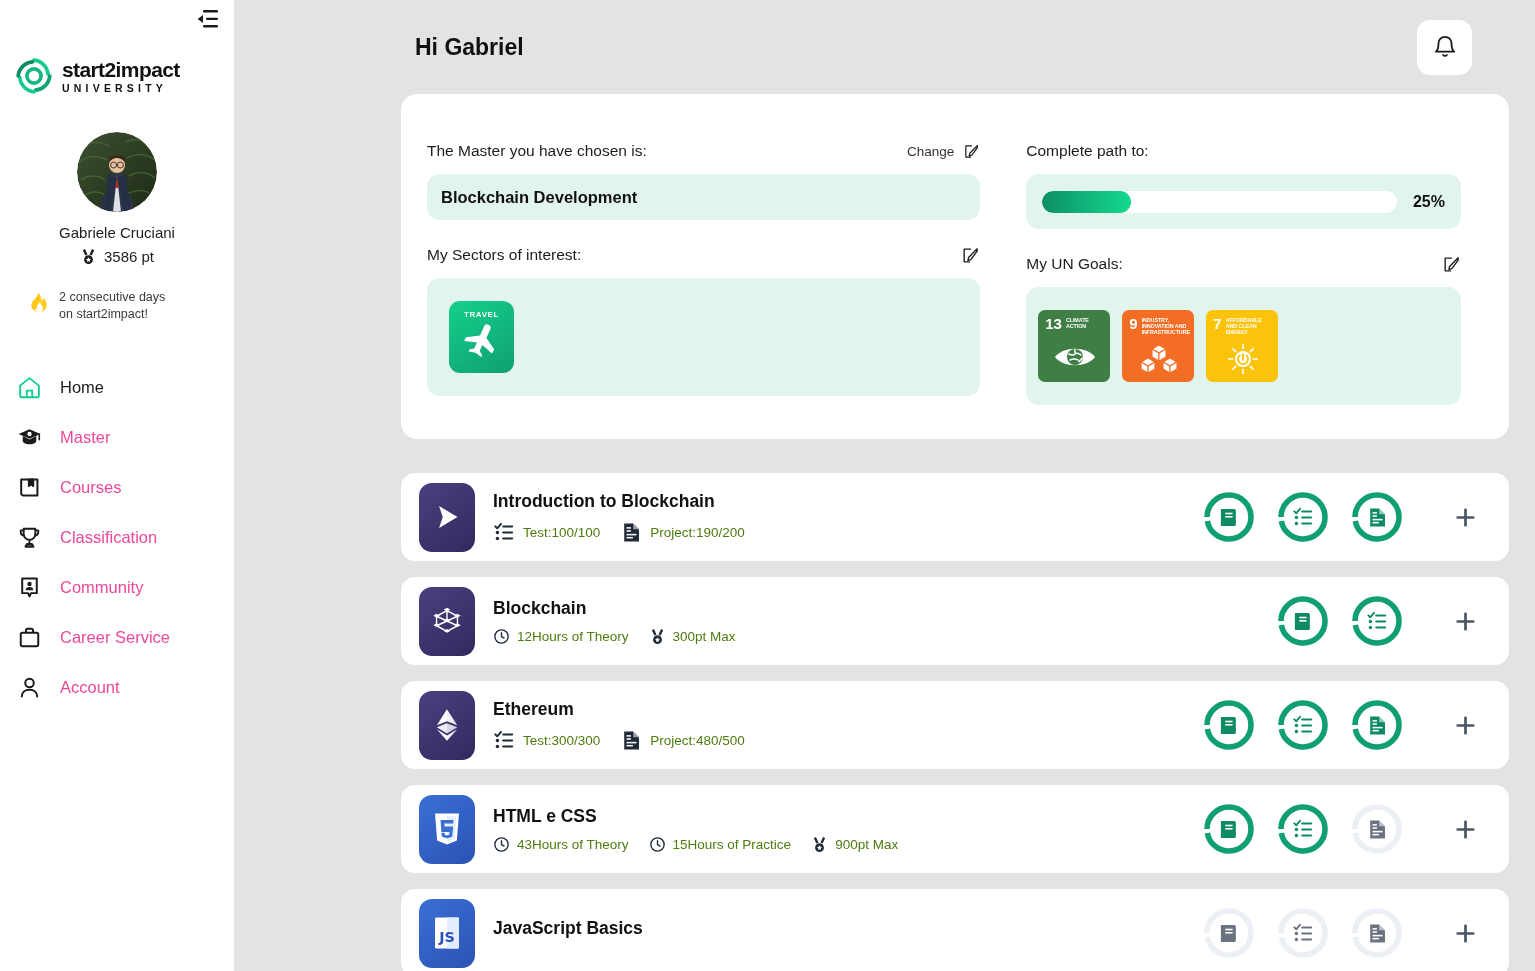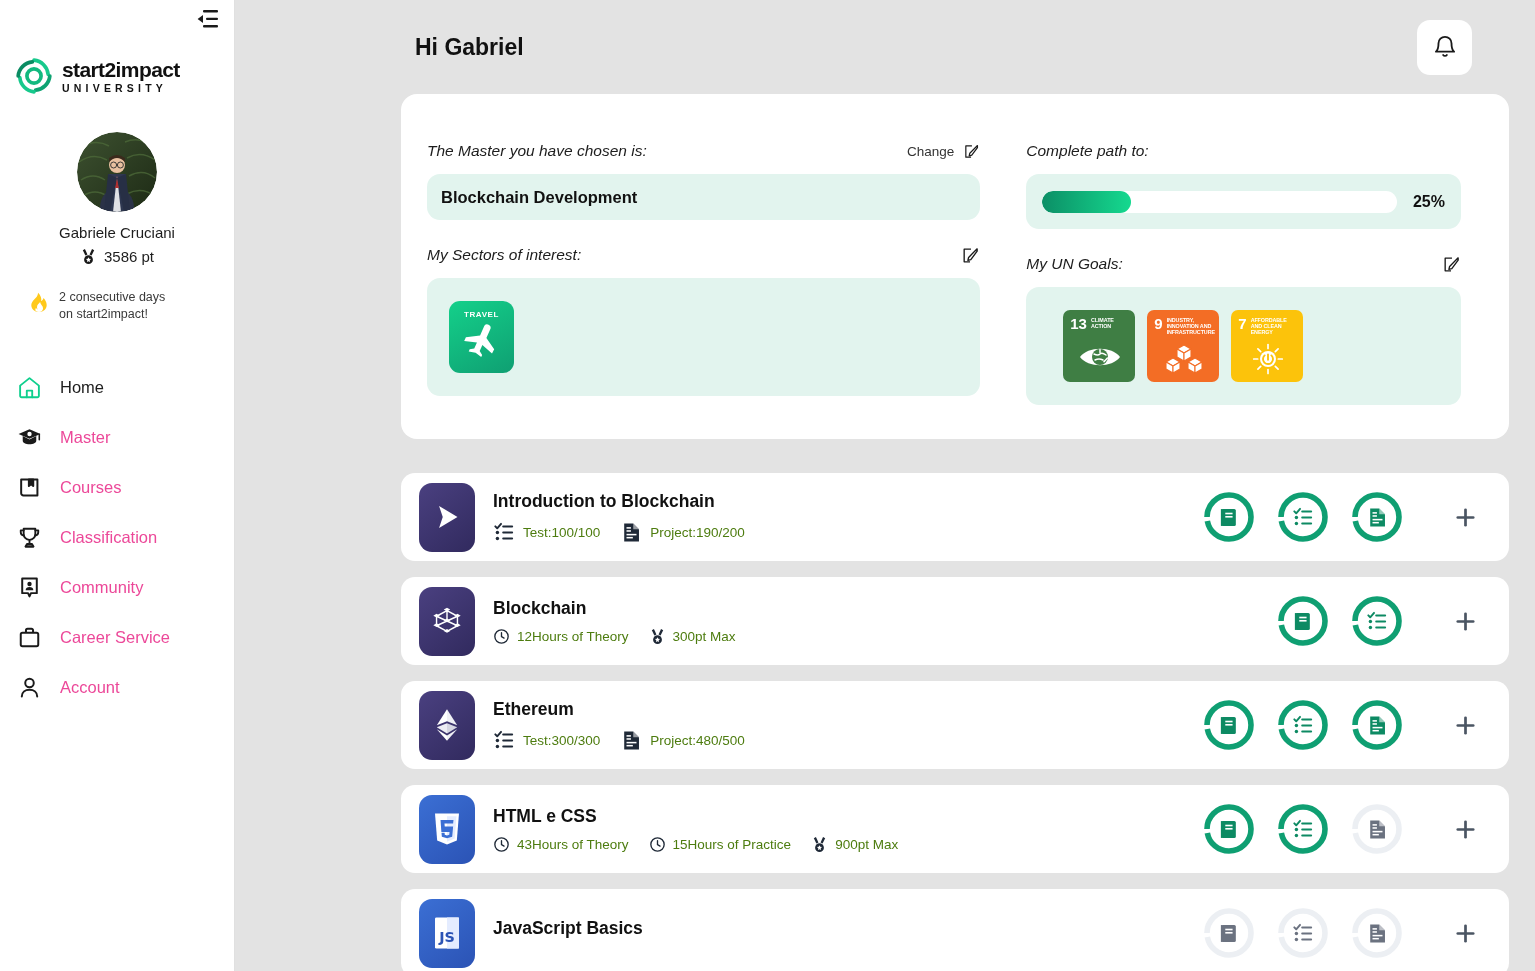--- a/index.html
+++ b/index.html
@@ -89,21 +89,21 @@
     background: #fff; border-radius: 16px;
     padding: 46px 48px 34px 26px;
     display: flex; gap: 46px;
   }
   .col-left { flex: 1 1 56%; min-width: 0; }
   .col-right { flex: 1 1 44%; min-width: 0; }
   .row-head {
     display: flex; align-items: center; justify-content: space-between;
     height: 22px;
   }
-  .row-label { font-size: 15.5px; color: #1d1d1d; font-style: italic; }
+  .row-label { font-size: 15.5px; color: #1d1d1d; }
   .change-wrap {
     display: flex; align-items: center; gap: 9px; cursor: pointer;
   }
   .change-text { font-size: 13.5px; color: #333; }
   .mint-box {
     background: #e2f4ee; border-radius: 13px; margin-top: 12px;
   }
   .master-box {
     height: 46px; display: flex; align-items: center; padding-left: 14px;
   }
@@ -129,21 +129,21 @@
     flex: 1; height: 22px; background: #fff; border-radius: 11px;
     overflow: hidden;
   }
   .progress-fill {
     height: 100%; border-radius: 11px;
     background: linear-gradient(90deg, #0c8f66 0%, #15d98f 100%);
   }
   .progress-pct { font-size: 16px; font-weight: 700; color: #111; }
   .goals-box {
     height: 118px; display: flex; align-items: center;
-    gap: 12px; padding-left: 37px;
+    gap: 12px; padding-left: 12px;
   }
   .goal-tile {
     width: 72px; height: 72px; border-radius: 7px;
     display: flex; flex-direction: column; cursor: pointer;
     padding: 7px 6px 0 7px; overflow: hidden; position: relative;
   }
   .goal-head { display: flex; align-items: flex-start; gap: 4px; }
   .goal-num { font-size: 15px; font-weight: 800; color: #fff; line-height: 0.9; }
   .goal-title {
     font-size: 5.4px; font-weight: 800; color: #fff;

